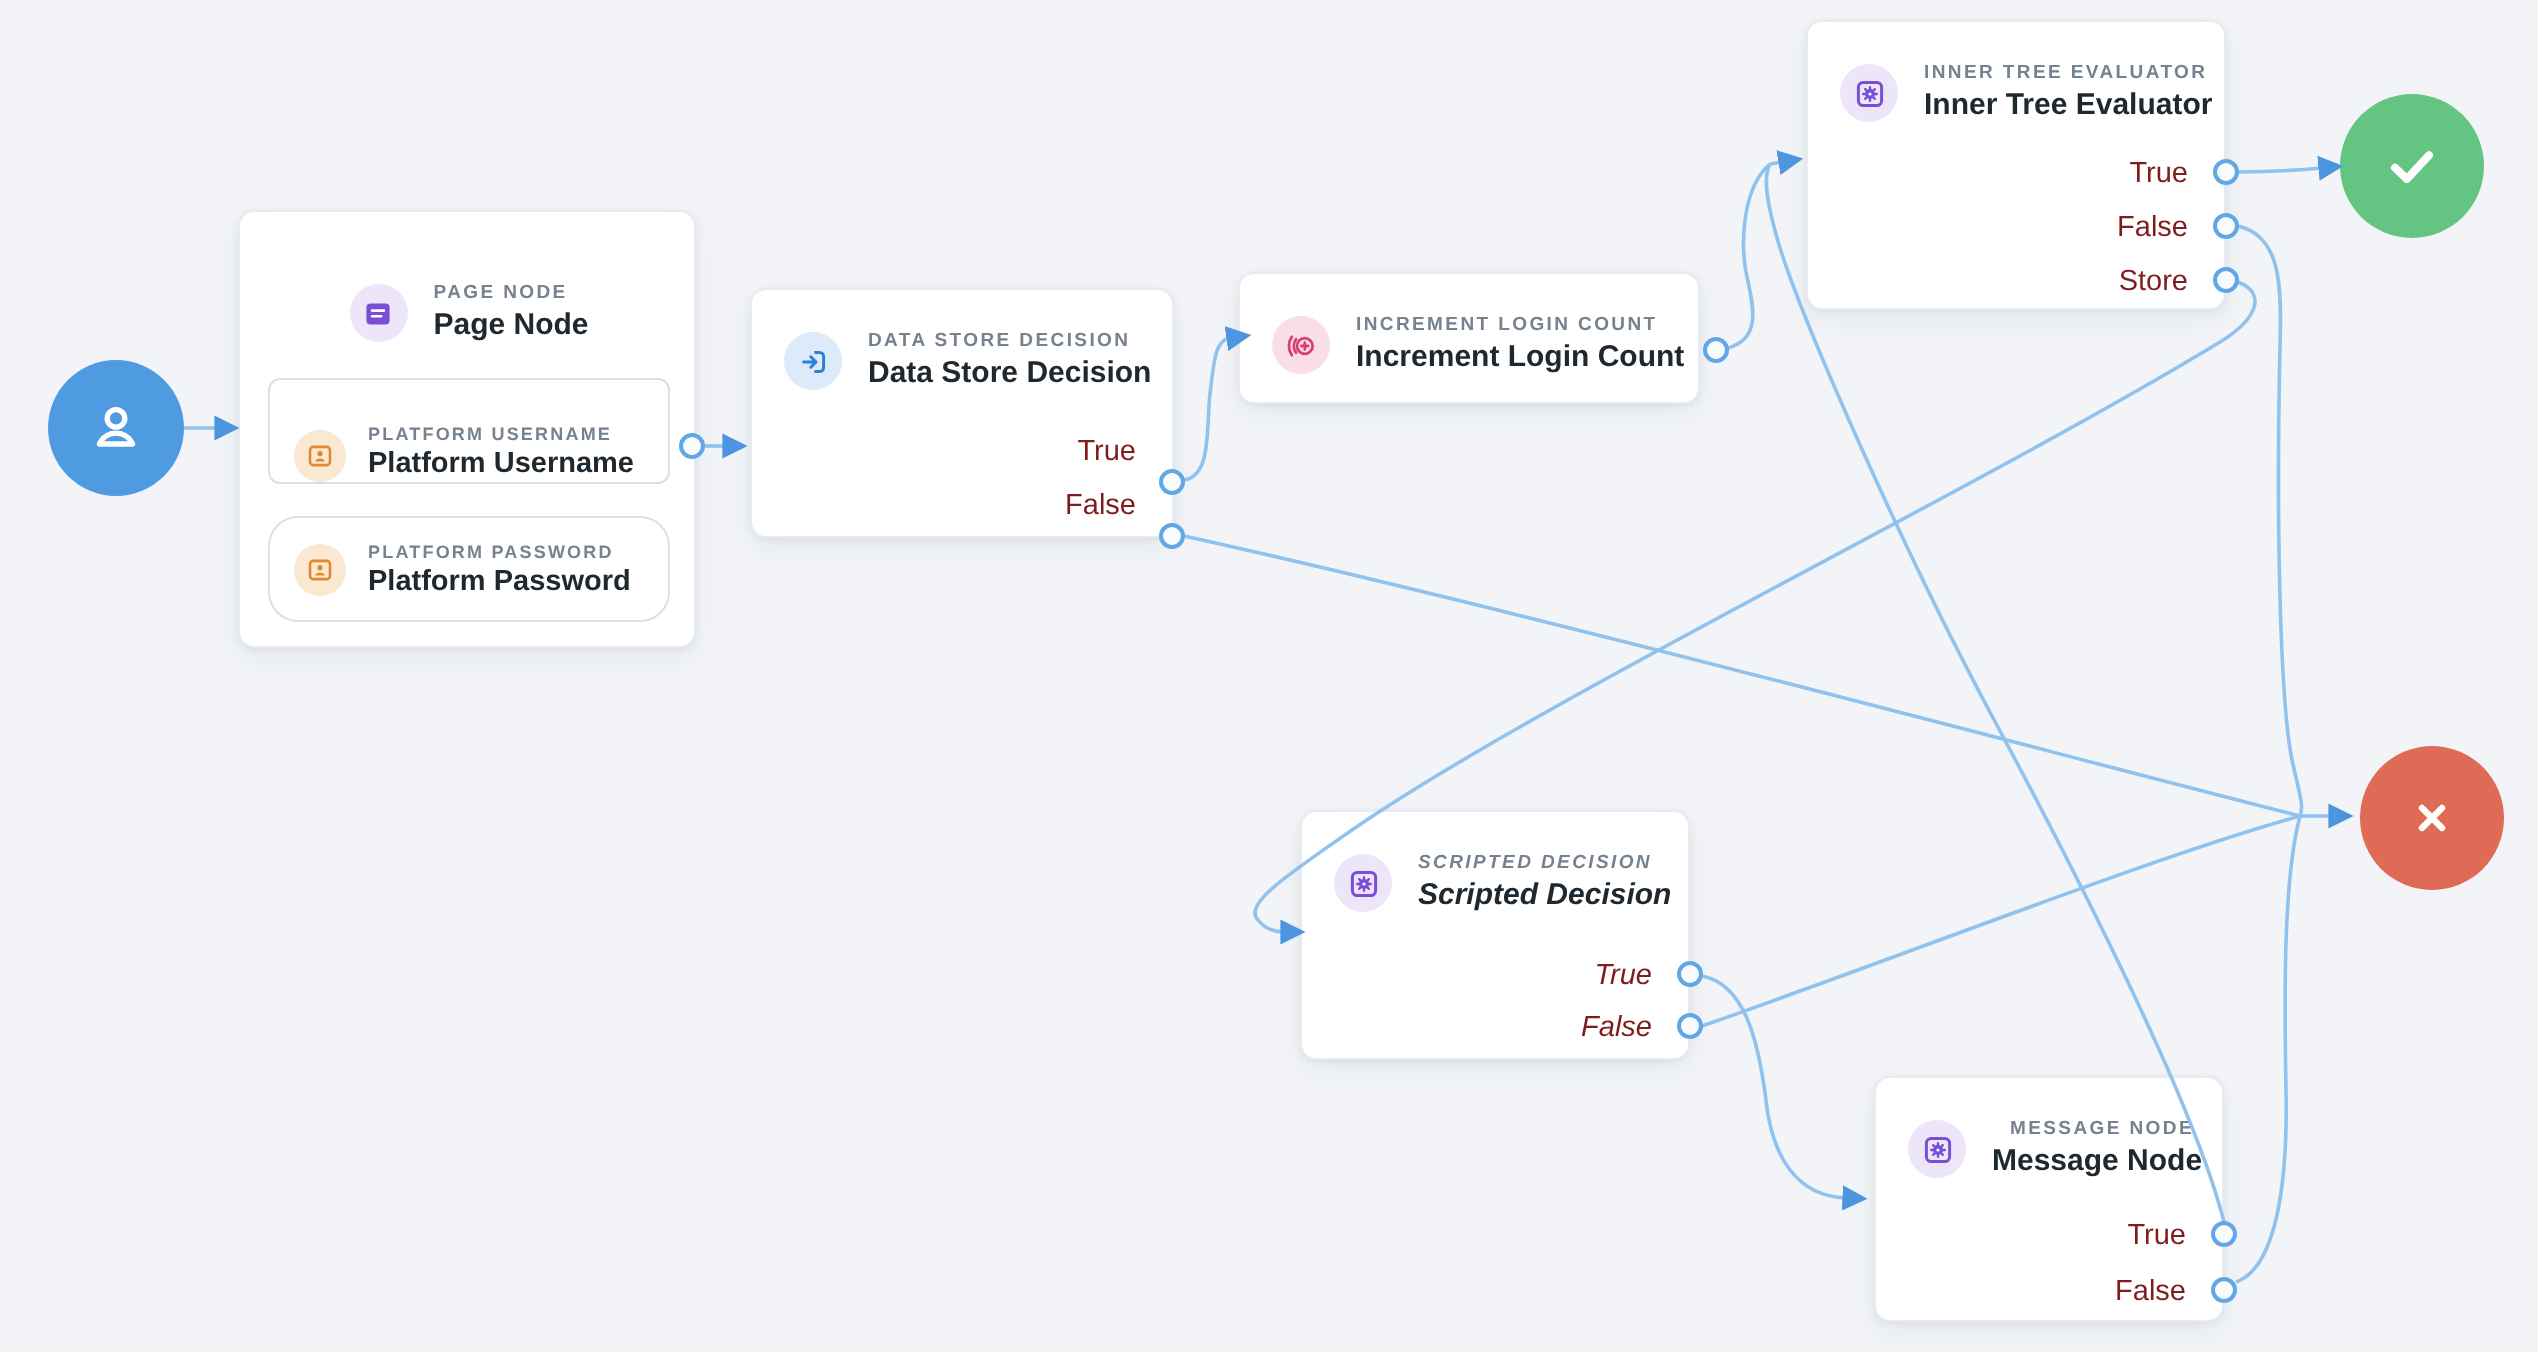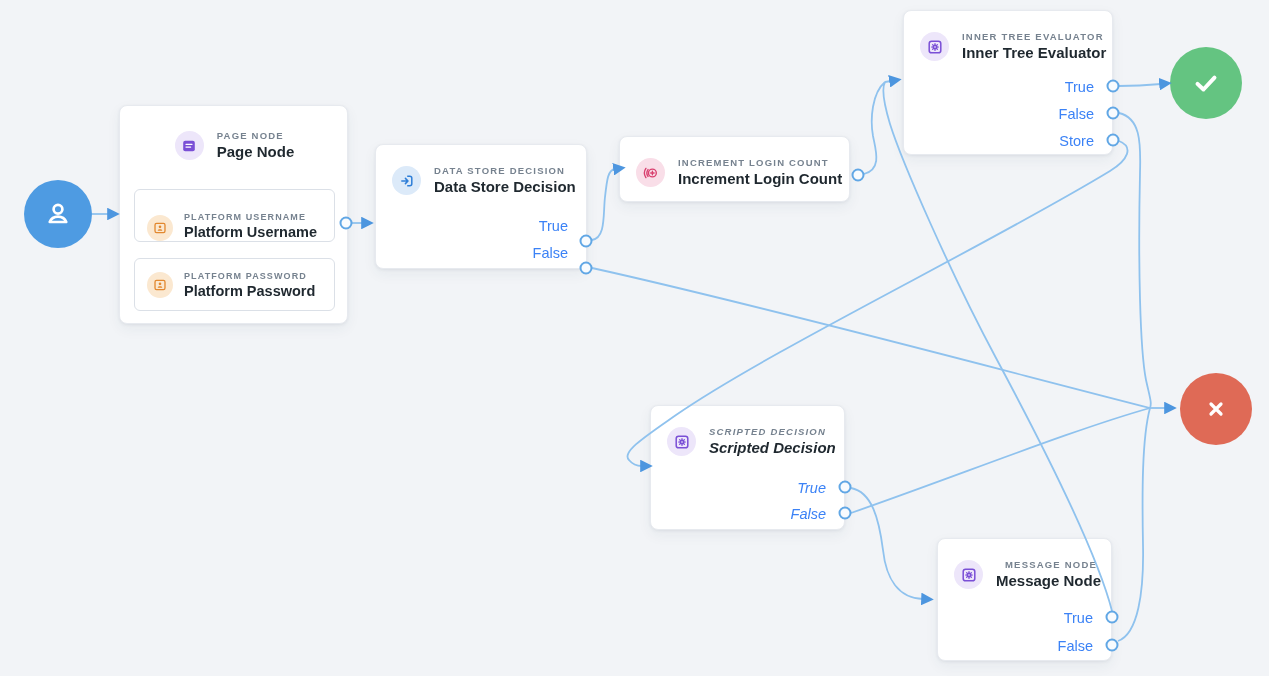--- a/index.html
+++ b/index.html
@@ -9,36 +9,36 @@
     font-family:"Liberation Sans",sans-serif;
   }
   .edges-layer{position:absolute;left:0;top:0;z-index:3;pointer-events:none;}
   .edges-layer path{pointer-events:stroke;}
   .node{
     position:absolute;z-index:2;background:#FFFFFF;
     border:1px solid #E7EAEF;border-radius:8px;box-sizing:border-box;
     box-shadow:0 1px 3px rgba(40,60,80,.07),0 5px 14px rgba(40,60,80,.06);
   }
   .node-header{display:flex;align-items:center;gap:13px;padding:19px 14px 0 16px;}
-  .node--page .node-header{justify-content:center;padding-top:23px;}
+  .node--page .node-header{justify-content:center;padding-top:34px;}
   .icon-circle{
     width:29px;height:29px;border-radius:50%;flex:0 0 auto;
     display:flex;align-items:center;justify-content:center;
   }
   .head-text{display:flex;flex-direction:column;min-width:0;}
   .node-label{
     font-size:9.5px;font-weight:600;letter-spacing:1.2px;color:#76828F;
     line-height:13px;white-space:nowrap;
   }
   .node-title{
     font-size:15px;font-weight:700;color:#1F282F;line-height:20px;white-space:nowrap;
   }
   .outcome{
     position:absolute;right:18px;transform:translateY(-50%);
-    font-size:14.5px;color:#3b82f6;line-height:1;white-space:nowrap;
+    font-size:14.5px;color:#7f1d1d;line-height:1;white-space:nowrap;
   }
   .subnode{
     position:absolute;left:14px;width:201px;height:53px;background:#fff;
     border:1px solid #DBE0E7;border-radius:6px;box-sizing:border-box;
     display:flex;align-items:center;gap:11px;padding-left:12px;
   }
   .subnode .icon-circle{width:26px;height:26px;}
   .subnode .node-label{font-size:9px;letter-spacing:1.1px;line-height:12px;}
   .subnode .node-title{font-size:14.5px;line-height:18px;}
   .terminal{
@@ -69,21 +69,21 @@
             <rect x="2.3" y="2.8" width="11.4" height="10.4" rx="1.8" fill="none" stroke="currentColor" stroke-width="1.5"></rect>
             <circle cx="8" cy="6.7" r="1.5" fill="currentColor"></circle>
             <path d="M5.4 11.1 C5.4 8.9 10.6 8.9 10.6 11.1 Z" fill="currentColor"></path>
           </svg>
         </span>
         <span class="head-text">
           <span class="node-label">PLATFORM USERNAME</span>
           <span class="node-title">Platform Username</span>
         </span>
       </div>
-      <div class="subnode" style="top: 152px;">
+      <div class="subnode" style="top: 152px; border-radius: 15px;">
         <span class="icon-circle" style="background: rgb(251, 232, 208); color: rgb(226, 136, 47);">
           <svg width="14" height="14" viewBox="0 0 16 16">
             <rect x="2.3" y="2.8" width="11.4" height="10.4" rx="1.8" fill="none" stroke="currentColor" stroke-width="1.5"></rect>
             <circle cx="8" cy="6.7" r="1.5" fill="currentColor"></circle>
             <path d="M5.4 11.1 C5.4 8.9 10.6 8.9 10.6 11.1 Z" fill="currentColor"></path>
           </svg>
         </span>
         <span class="head-text">
           <span class="node-label">PLATFORM PASSWORD</span>
           <span class="node-title">Platform Password</span>

